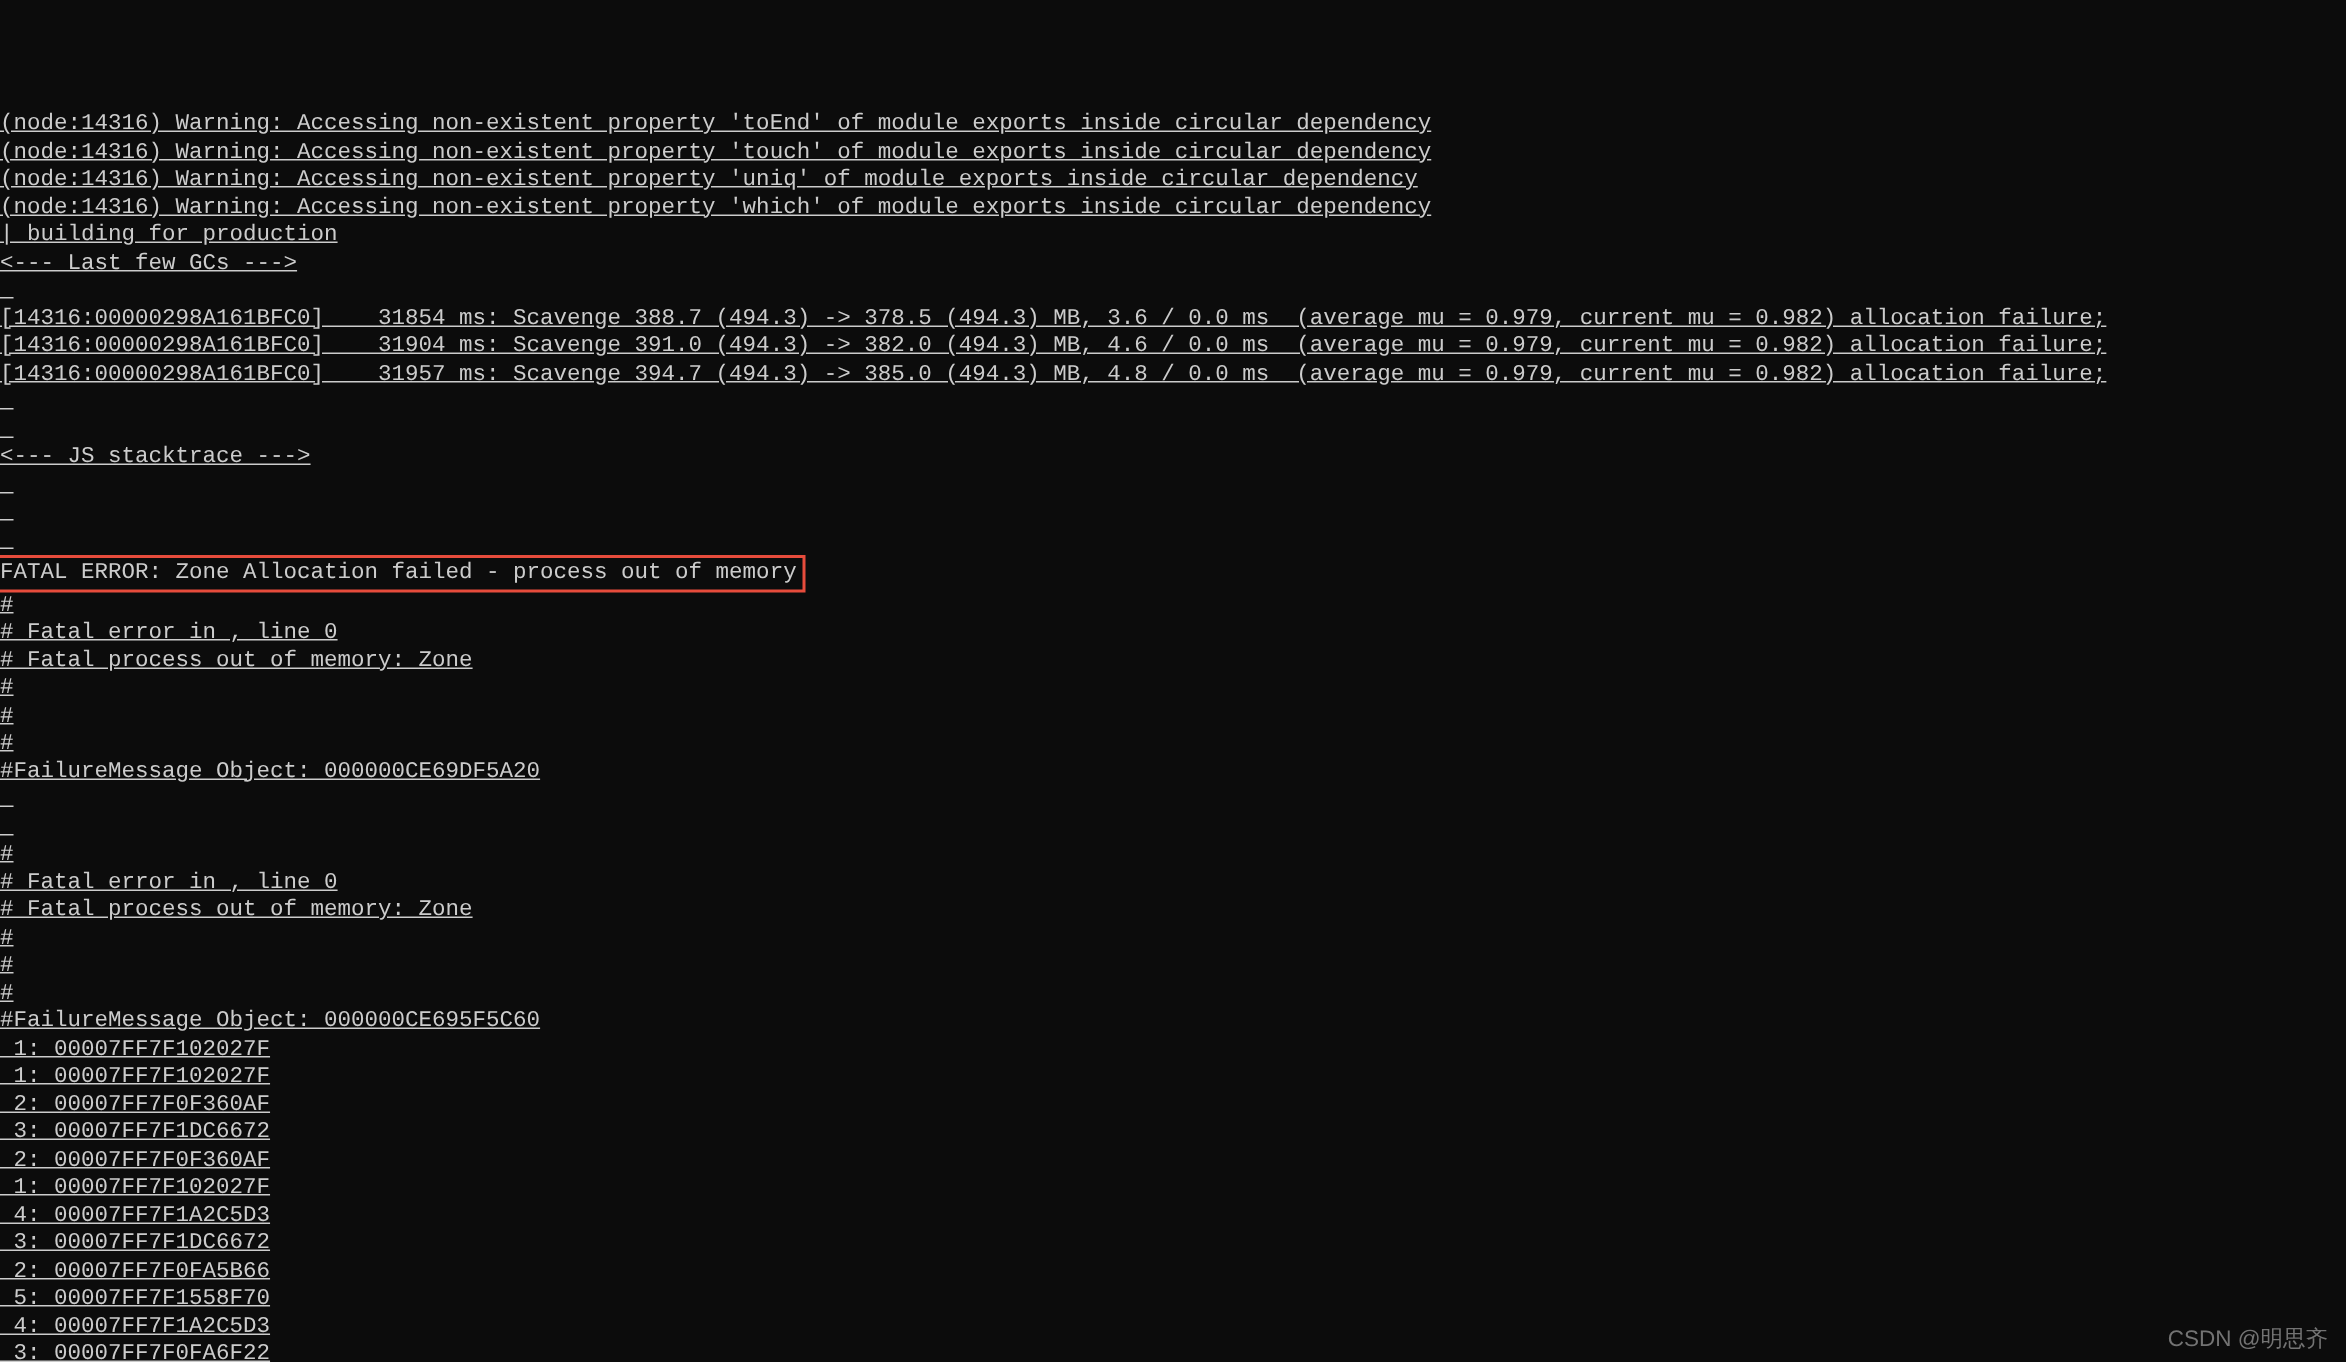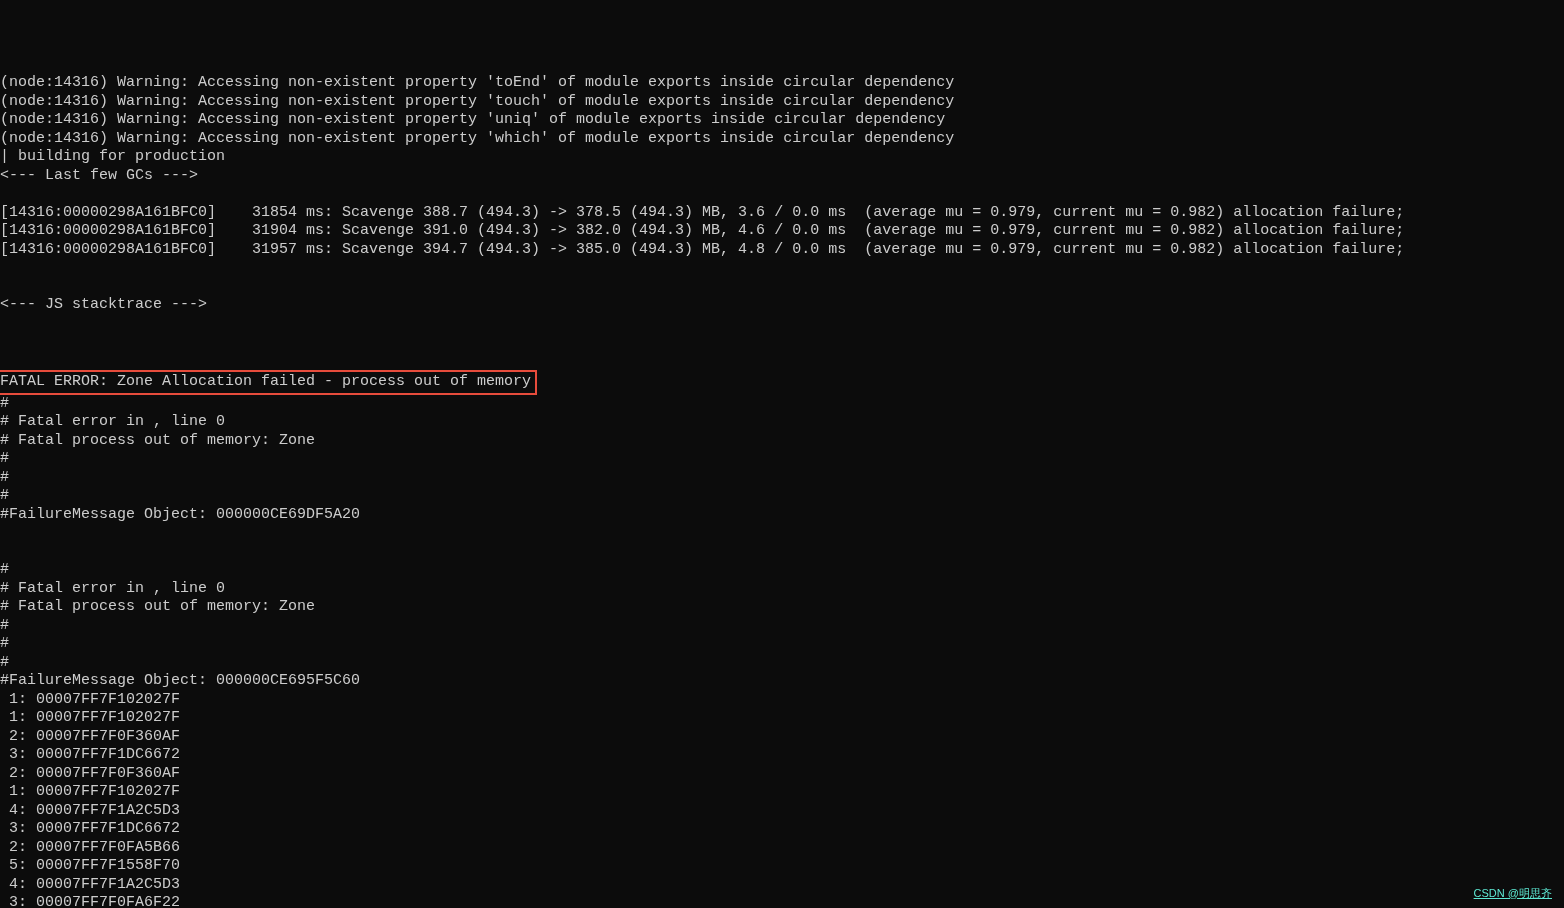--- a/index.html
+++ b/index.html
@@ -17,35 +17,35 @@
       overflow: hidden;
       width: 1564px;
       height: 908px;
       padding-top: 0;
     }
     .terminal-content {
       padding: 0;
     }
     .line {
       white-space: pre;
+      text-decoration: underline;
     }
     .highlight-box {
       display: inline-block;
       border: 2px solid #e74c3c;
       padding: 1px 4px 1px 0;
       margin-left: -2px;
     }
     .watermark {
       position: fixed;
       bottom: 6px;
       right: 12px;
-      color: #5eead4;
+      color: #737373;
       font-family: Arial, sans-serif;
-      font-size: 11px;
-      text-decoration: underline;
+      font-size: 15px;
     }
   </style>
 </head>
 <body>
 
 
 
 <div class="terminal-content" id="terminal-output"><div class="line">(node:14316) Warning: Accessing non-existent property 'toEnd' of module exports inside circular dependency</div><div class="line">(node:14316) Warning: Accessing non-existent property 'touch' of module exports inside circular dependency</div><div class="line">(node:14316) Warning: Accessing non-existent property 'uniq' of module exports inside circular dependency</div><div class="line">(node:14316) Warning: Accessing non-existent property 'which' of module exports inside circular dependency</div><div class="line">| building for production</div><div class="line">&lt;--- Last few GCs ---&gt;</div><div class="line">&nbsp;</div><div class="line">[14316:00000298A161BFC0]    31854 ms: Scavenge 388.7 (494.3) -&gt; 378.5 (494.3) MB, 3.6 / 0.0 ms  (average mu = 0.979, current mu = 0.982) allocation failure;</div><div class="line">[14316:00000298A161BFC0]    31904 ms: Scavenge 391.0 (494.3) -&gt; 382.0 (494.3) MB, 4.6 / 0.0 ms  (average mu = 0.979, current mu = 0.982) allocation failure;</div><div class="line">[14316:00000298A161BFC0]    31957 ms: Scavenge 394.7 (494.3) -&gt; 385.0 (494.3) MB, 4.8 / 0.0 ms  (average mu = 0.979, current mu = 0.982) allocation failure;</div><div class="line">&nbsp;</div><div class="line">&nbsp;</div><div class="line">&lt;--- JS stacktrace ---&gt;</div><div class="line">&nbsp;</div><div class="line">&nbsp;</div><div class="line">&nbsp;</div><div class="line"><span class="highlight-box">FATAL ERROR: Zone Allocation failed - process out of memory</span></div><div class="line">#</div><div class="line"># Fatal error in , line 0</div><div class="line"># Fatal process out of memory: Zone</div><div class="line">#</div><div class="line">#</div><div class="line">#</div><div class="line">#FailureMessage Object: 000000CE69DF5A20</div><div class="line">&nbsp;</div><div class="line">&nbsp;</div><div class="line">#</div><div class="line"># Fatal error in , line 0</div><div class="line"># Fatal process out of memory: Zone</div><div class="line">#</div><div class="line">#</div><div class="line">#</div><div class="line">#FailureMessage Object: 000000CE695F5C60</div><div class="line"> 1: 00007FF7F102027F</div><div class="line"> 1: 00007FF7F102027F</div><div class="line"> 2: 00007FF7F0F360AF</div><div class="line"> 3: 00007FF7F1DC6672</div><div class="line"> 2: 00007FF7F0F360AF</div><div class="line"> 1: 00007FF7F102027F</div><div class="line"> 4: 00007FF7F1A2C5D3</div><div class="line"> 3: 00007FF7F1DC6672</div><div class="line"> 2: 00007FF7F0FA5B66</div><div class="line"> 5: 00007FF7F1558F70</div><div class="line"> 4: 00007FF7F1A2C5D3</div><div class="line"> 3: 00007FF7F0FA6F22</div></div>
 
 <div class="watermark">CSDN @明思齐</div>

